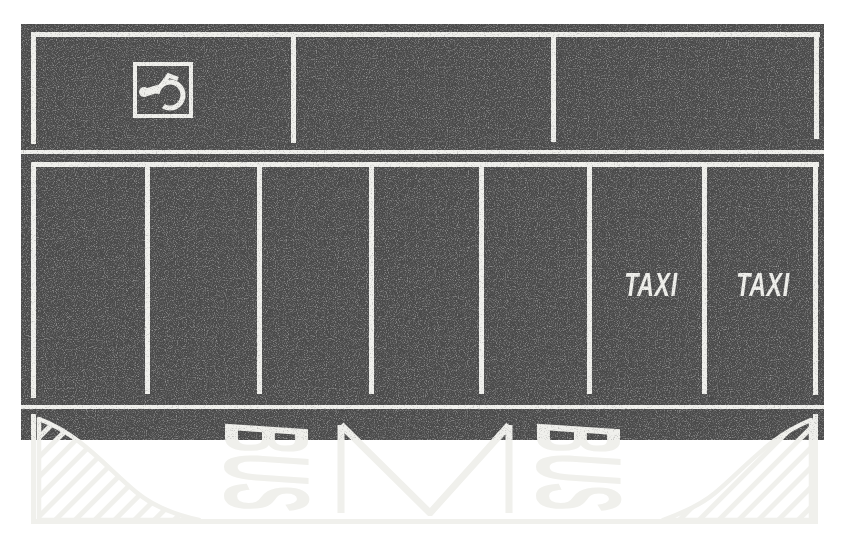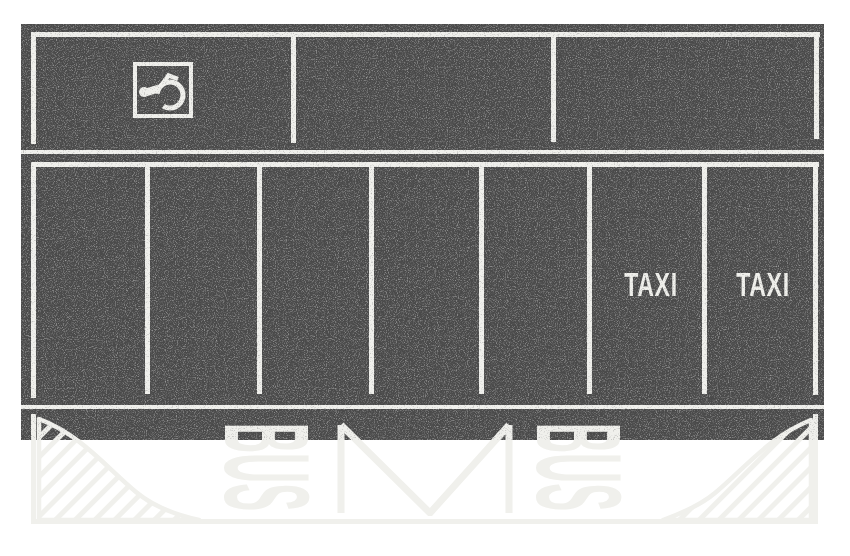--- a/index.html
+++ b/index.html
@@ -1,19 +1,19 @@
 <!DOCTYPE html>
 <html style="--asphalt: #4a4a4a; --marking: #f0f0ec; --page_background: #ffffff;"><head>
 <meta charset="utf-8">
 <style>
   html,body{margin:0;padding:0;background:var(--page_background,#ffffff);}
   .stage{position:relative;width:850px;height:556px;background:var(--page_background,#ffffff);
          font-family:"Liberation Sans","DejaVu Sans",sans-serif;overflow:hidden;}
   #sheet{position:absolute;left:21px;top:24px;width:803px;height:416px;
-         background:var(--asphalt,#4a4a4a);color:var(--marking,#f0f0ec);}
+         background:var(--asphalt,#4a4a4a);color:var(--marking,#f0f0ec);font-style:italic;}
   .grain{position:absolute;left:0;top:0;width:100%;height:100%;pointer-events:none;}
   .grain-under{z-index:1;}
   .grain-over{z-index:3;opacity:.85;}
   .mk{position:absolute;background:var(--marking,#f0f0ec);z-index:2;}
   .svgmk{position:absolute;z-index:2;}
   
   .top-line      {left:10px; top:8px;  width:789px; height:5px;}
   .top-left-v    {left:10px; top:8px;  width:5px;   height:112px;}
   .top-div1      {left:270px;top:12px; width:5px;   height:107px;}
   .top-div2      {left:530px;top:12px; width:5px;   height:106px;}

